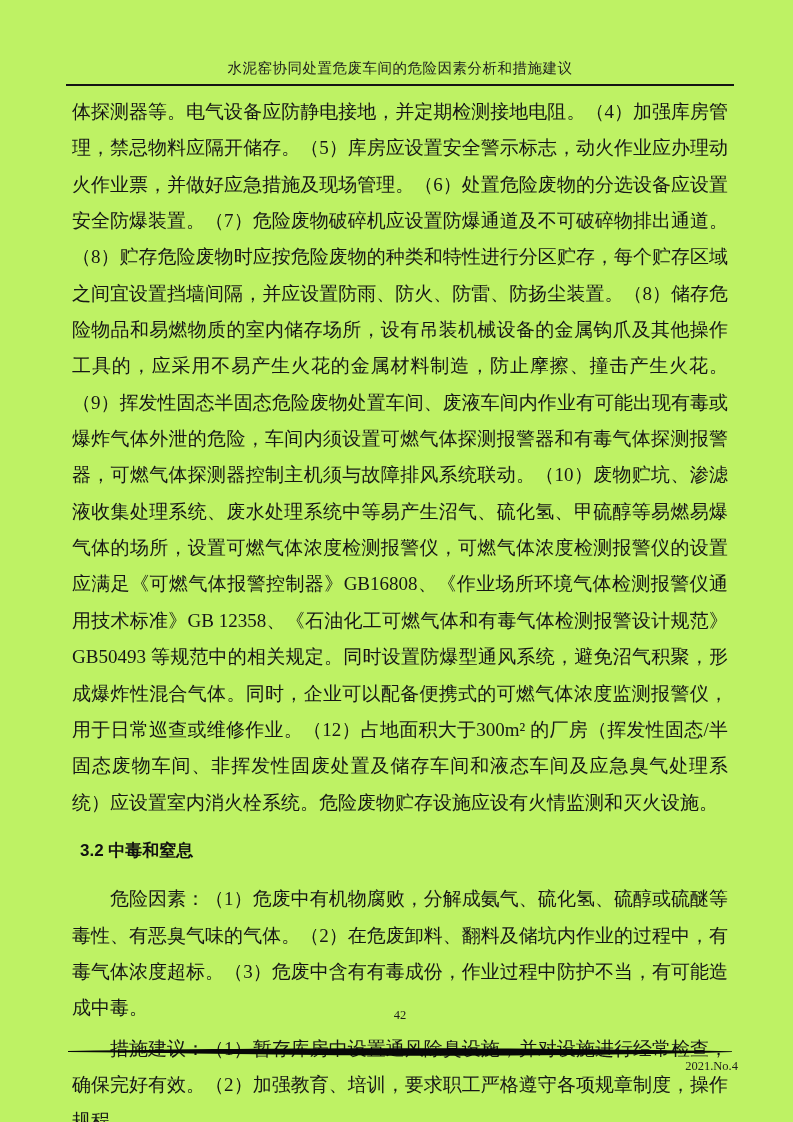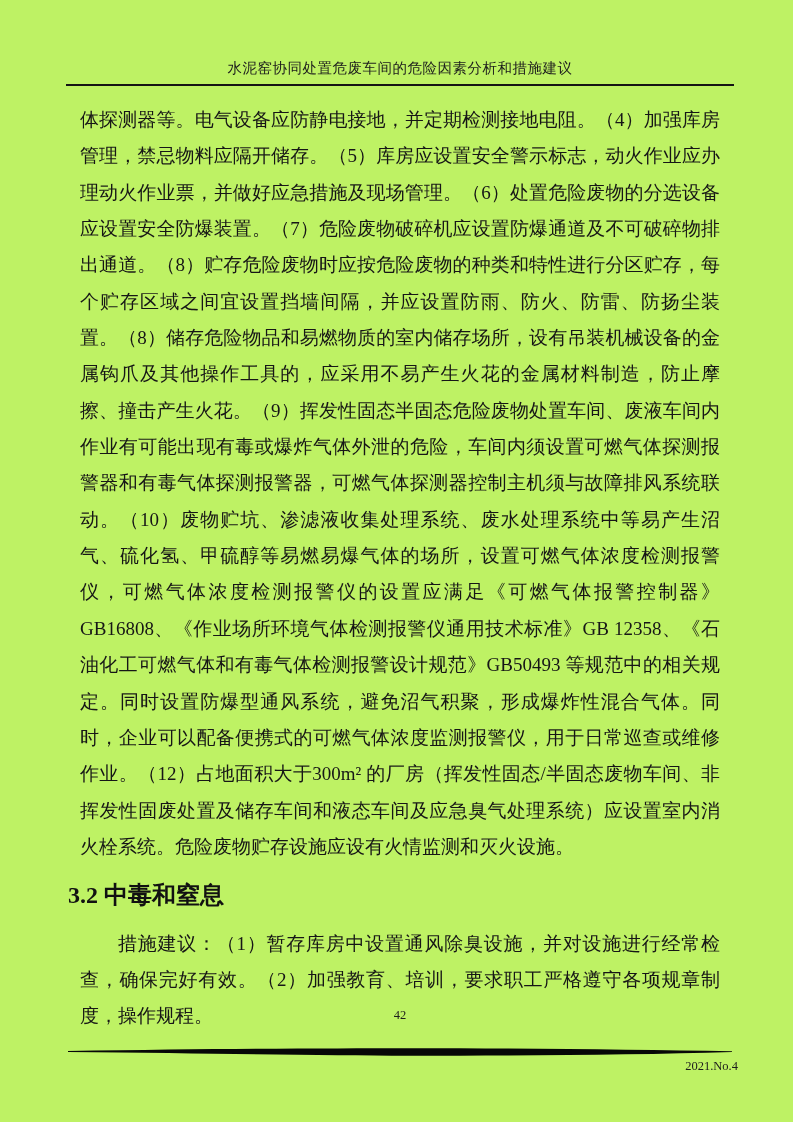--- a/index.html
+++ b/index.html
@@ -42,31 +42,31 @@
       top: 90px;
       left: 68px;
       width: 664px;
       font-size: 19px;
       line-height: 36.35px;
       text-align: justify;
       text-justify: inter-character;
       color: #161616;
     }
     .body-text p {
-      margin: 12px;
+      margin: 4px;
       padding: 0;
     }
     .para-indent {
       text-indent: 2em;
     }
     .section-heading {
-      margin: 0;
-      font-family: Liberation Serif, serif;
+      margin: 12px;
+      font-family: Liberation Sans, sans-serif;
       font-weight: bold;
-      font-size: 24px;
+      font-size: 17px;
       line-height: 36.35px;
       text-align: left;
       color: #111111;
     }
     
     .footer-bar {
       position: absolute;
       top: 1047px;
       left: 68px;
       width: 664px;
@@ -105,20 +105,21 @@
 
   <div class="header-title">水泥窑协同处置危废车间的危险因素分析和措施建议</div>
 
   <div class="header-rule"></div>
 
   <div class="body-text">
     <p>体探测器等。电气设备应防静电接地，并定期检测接地电阻。（4）加强库房管理，禁忌物料应隔开储存。（5）库房应设置安全警示标志，动火作业应办理动火作业票，并做好应急措施及现场管理。（6）处置危险废物的分选设备应设置安全防爆装置。（7）危险废物破碎机应设置防爆通道及不可破碎物排出通道。（8）贮存危险废物时应按危险废物的种类和特性进行分区贮存，每个贮存区域之间宜设置挡墙间隔，并应设置防雨、防火、防雷、防扬尘装置。（8）储存危险物品和易燃物质的室内储存场所，设有吊装机械设备的金属钩爪及其他操作工具的，应采用不易产生火花的金属材料制造，防止摩擦、撞击产生火花。（9）挥发性固态半固态危险废物处置车间、废液车间内作业有可能出现有毒或爆炸气体外泄的危险，车间内须设置可燃气体探测报警器和有毒气体探测报警器，可燃气体探测器控制主机须与故障排风系统联动。（10）废物贮坑、渗滤液收集处理系统、废水处理系统中等易产生沼气、硫化氢、甲硫醇等易燃易爆气体的场所，设置可燃气体浓度检测报警仪，可燃气体浓度检测报警仪的设置应满足《可燃气体报警控制器》GB16808、《作业场所环境气体检测报警仪通用技术标准》GB 12358、《石油化工可燃气体和有毒气体检测报警设计规范》GB50493 等规范中的相关规定。同时设置防爆型通风系统，避免沼气积聚，形成爆炸性混合气体。同时，企业可以配备便携式的可燃气体浓度监测报警仪，用于日常巡查或维修作业。（12）占地面积大于300m² 的厂房（挥发性固态/半固态废物车间、非挥发性固废处置及储存车间和液态车间及应急臭气处理系统）应设置室内消火栓系统。危险废物贮存设施应设有火情监测和灭火设施。</p>
 
     <h2 class="section-heading">3.2 中毒和窒息</h2>
 
+    <p class="para-indent">危险因素：（1）危废中有机物腐败，分解成氨气、硫化氢、硫醇或硫醚等毒性、有恶臭气味的气体。（2）在危废卸料、翻料及储坑内作业的过程中，有毒气体浓度超标。（3）危废中含有有毒成份，作业过程中防护不当，有可能造成中毒。</p>
 
     <p class="para-indent">措施建议：（1）暂存库房中设置通风除臭设施，并对设施进行经常检查，确保完好有效。（2）加强教育、培训，要求职工严格遵守各项规章制度，操作规程。</p>
   </div>
 
   <div class="footer-bar">
     <svg viewBox="0 0 664 10" preserveAspectRatio="none">
       <path d="M0,4 C150,1.8 260,1.2 340,1.2 C460,1.2 570,2.8 664,4.2 L664,4.9 C570,7.7 460,8.7 340,8.7 C260,8.7 150,6.5 0,5.1 Z" fill="#070707"></path>
     </svg>
   </div>
 

